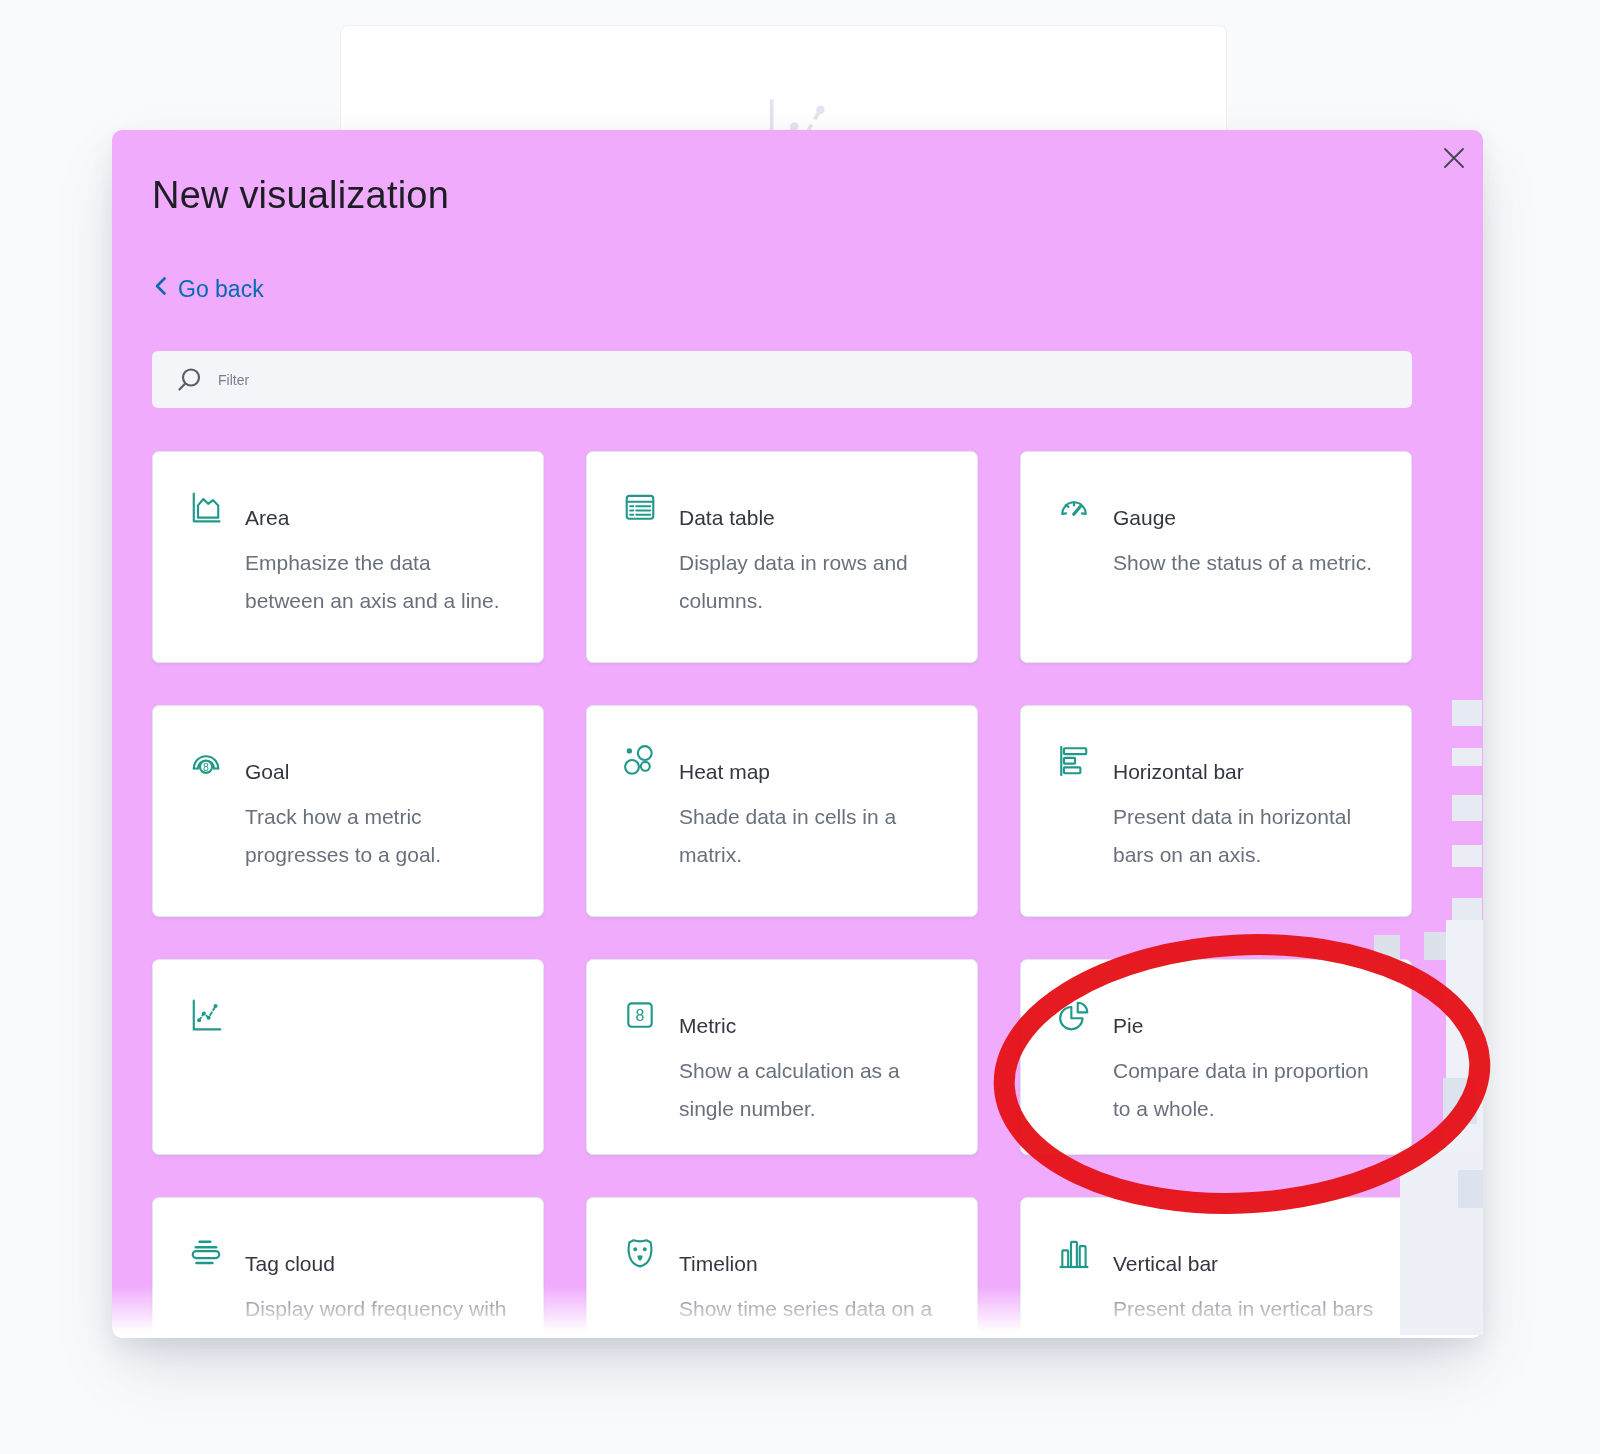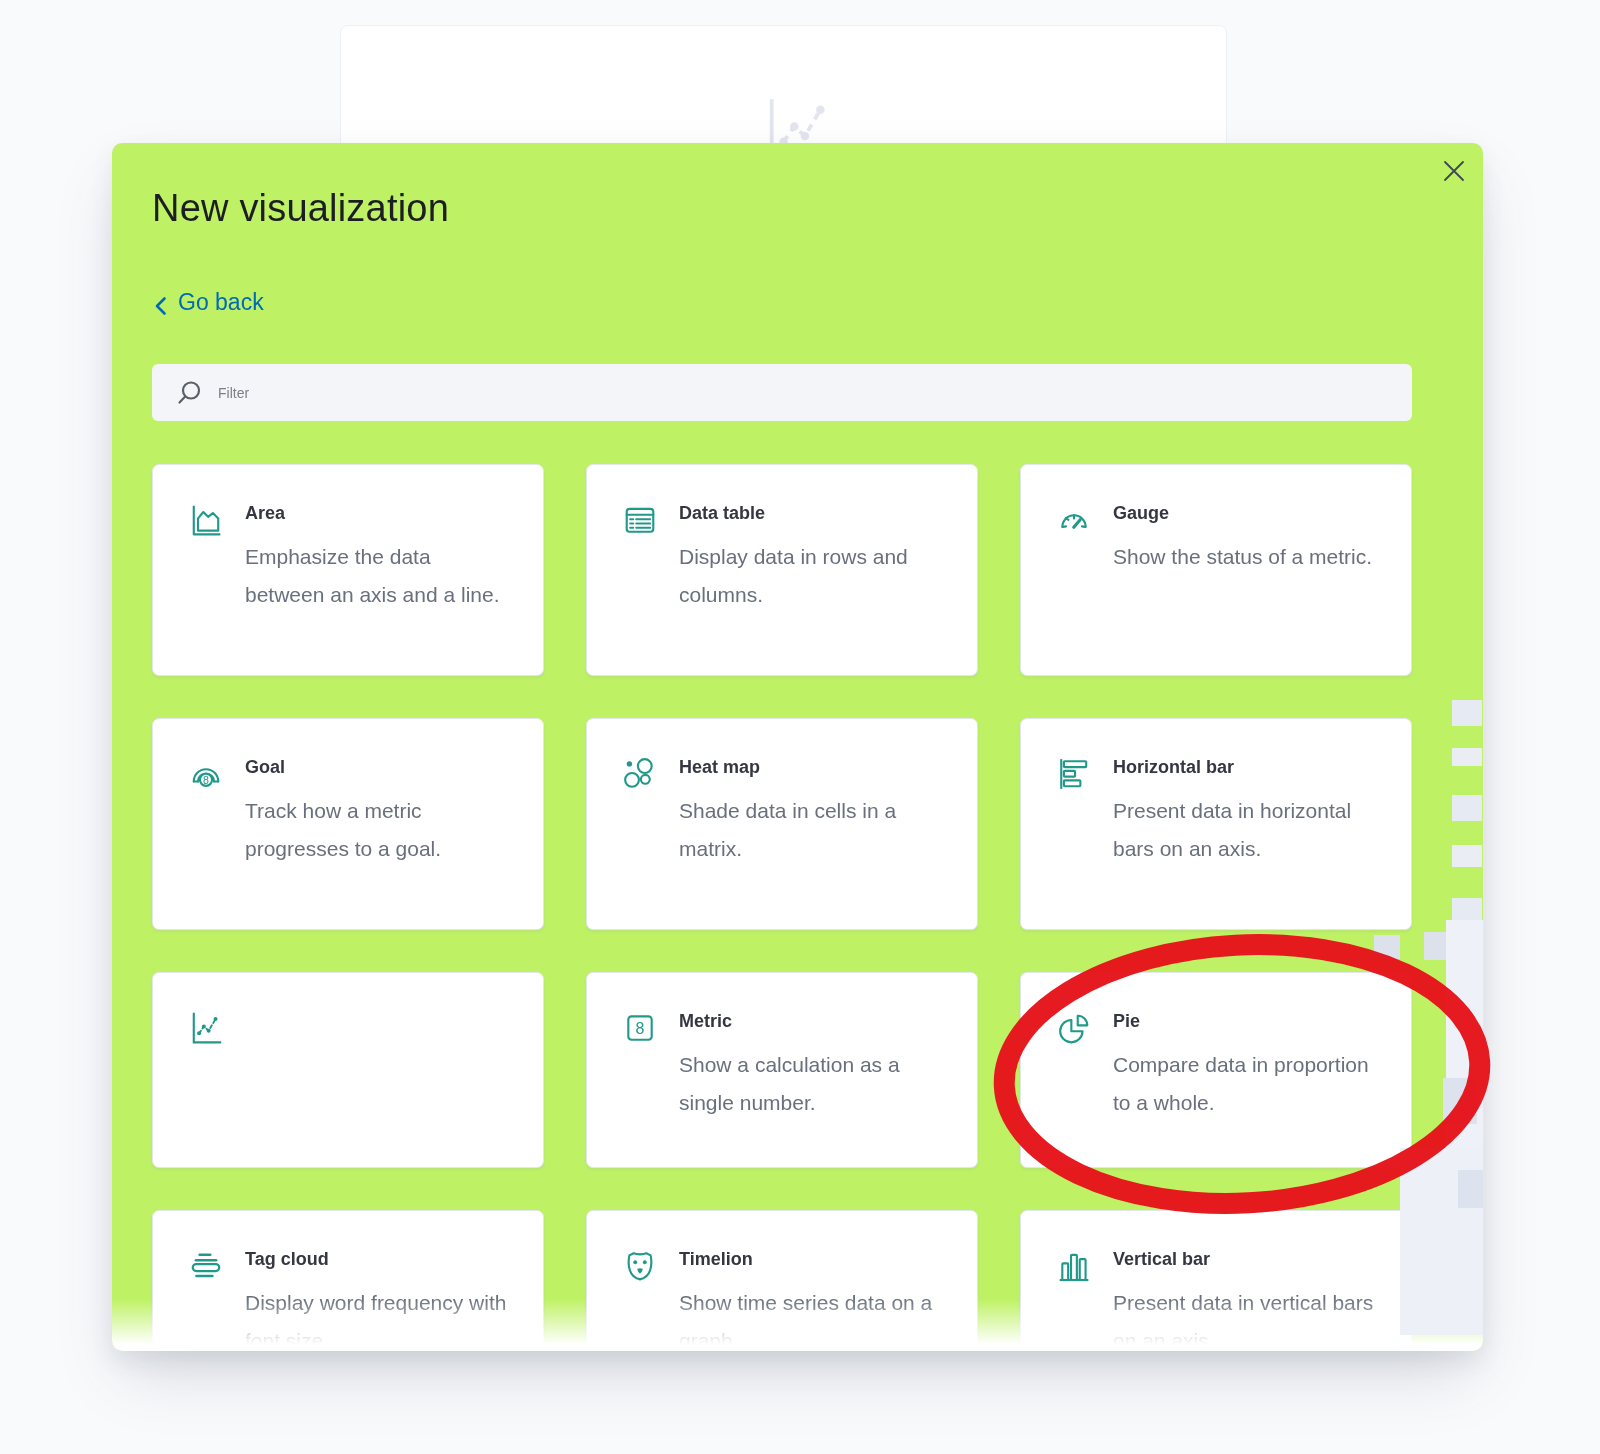--- a/index.html
+++ b/index.html
@@ -11,34 +11,34 @@
   }
   
   .bg-card{
     position:absolute;left:340px;top:25px;width:885px;height:380px;
     background:#ffffff;border:1px solid #eef0f5;border-radius:8px;
   }
   .bg-faint-icon{position:absolute;left:420px;top:66px;opacity:.9;}
   .artifact{position:absolute;z-index:4;}
   
   .modal{
-    position:absolute;left:112px;top:143px;width:1371px;height:1208px;
-    background:#bef264;border-radius:10px;z-index:2;overflow:hidden;
+    position:absolute;left:112px;top:130px;width:1371px;height:1208px;
+    background:#f0abfc;border-radius:10px;z-index:2;overflow:hidden;
     box-shadow:0 30px 60px -12px rgba(72,84,106,.22),0 10px 22px rgba(72,84,106,.10);
   }
   .close-btn{
     position:absolute;top:14px;right:15px;width:28px;height:28px;
     background:none;border:none;padding:3px;cursor:pointer;line-height:0;
   }
   .modal-title{
     position:absolute;left:40px;top:44px;font-size:38px;font-weight:500;
     color:#1c1e24;letter-spacing:.2px;
   }
   .go-back{
-    position:absolute;left:42px;top:146px;display:flex;align-items:flex-end;gap:11px;
+    position:absolute;left:42px;top:146px;display:flex;align-items:flex-start;gap:11px;
     font-size:23px;font-weight:500;color:#006bb4;text-decoration:none;cursor:pointer;
   }
   .filter-wrap{position:absolute;left:40px;top:221px;width:1260px;height:57px;}
   .filter-input{
     width:100%;height:100%;box-sizing:border-box;border:none;outline:none;
     background:#f4f5f9;border-radius:6px;padding:0 20px 0 66px;
     font-size:14px;font-family:inherit;color:#343741;
   }
   .filter-input::placeholder{color:#7a8089;opacity:1;}
   .filter-icon{position:absolute;left:24px;top:15px;pointer-events:none;}
@@ -49,21 +49,21 @@
     grid-template-rows:212px 212px 196px 220px;gap:42px;
   }
   .card{
     background:#fff;border:1px solid #e2e6ee;border-radius:7px;
     box-shadow:0 2px 3px rgba(152,162,179,.18);
     padding:38px 28px 24px 36px;display:flex;gap:22px;align-items:flex-start;
     cursor:pointer;box-sizing:border-box;
   }
   .card-icon{flex:0 0 34px;height:34px;line-height:0;}
   .card-body{min-width:0;}
-  .card-title{font-size:18px;font-weight:700;color:#343741;margin-top:0;}
+  .card-title{font-size:21px;font-weight:400;color:#343741;margin-top:16px;}
   .card-desc{font-size:21px;line-height:38px;color:#69707d;margin-top:14px;}
   .modal-fade{
     position:absolute;left:0;right:0;bottom:0;height:52px;z-index:3;pointer-events:none;
     background:linear-gradient(rgba(255,255,255,0),#ffffff 88%);
   }
   
   .annotation{position:absolute;left:980px;top:908px;z-index:6;pointer-events:none;}
 </style>
 </head>
 <body>

